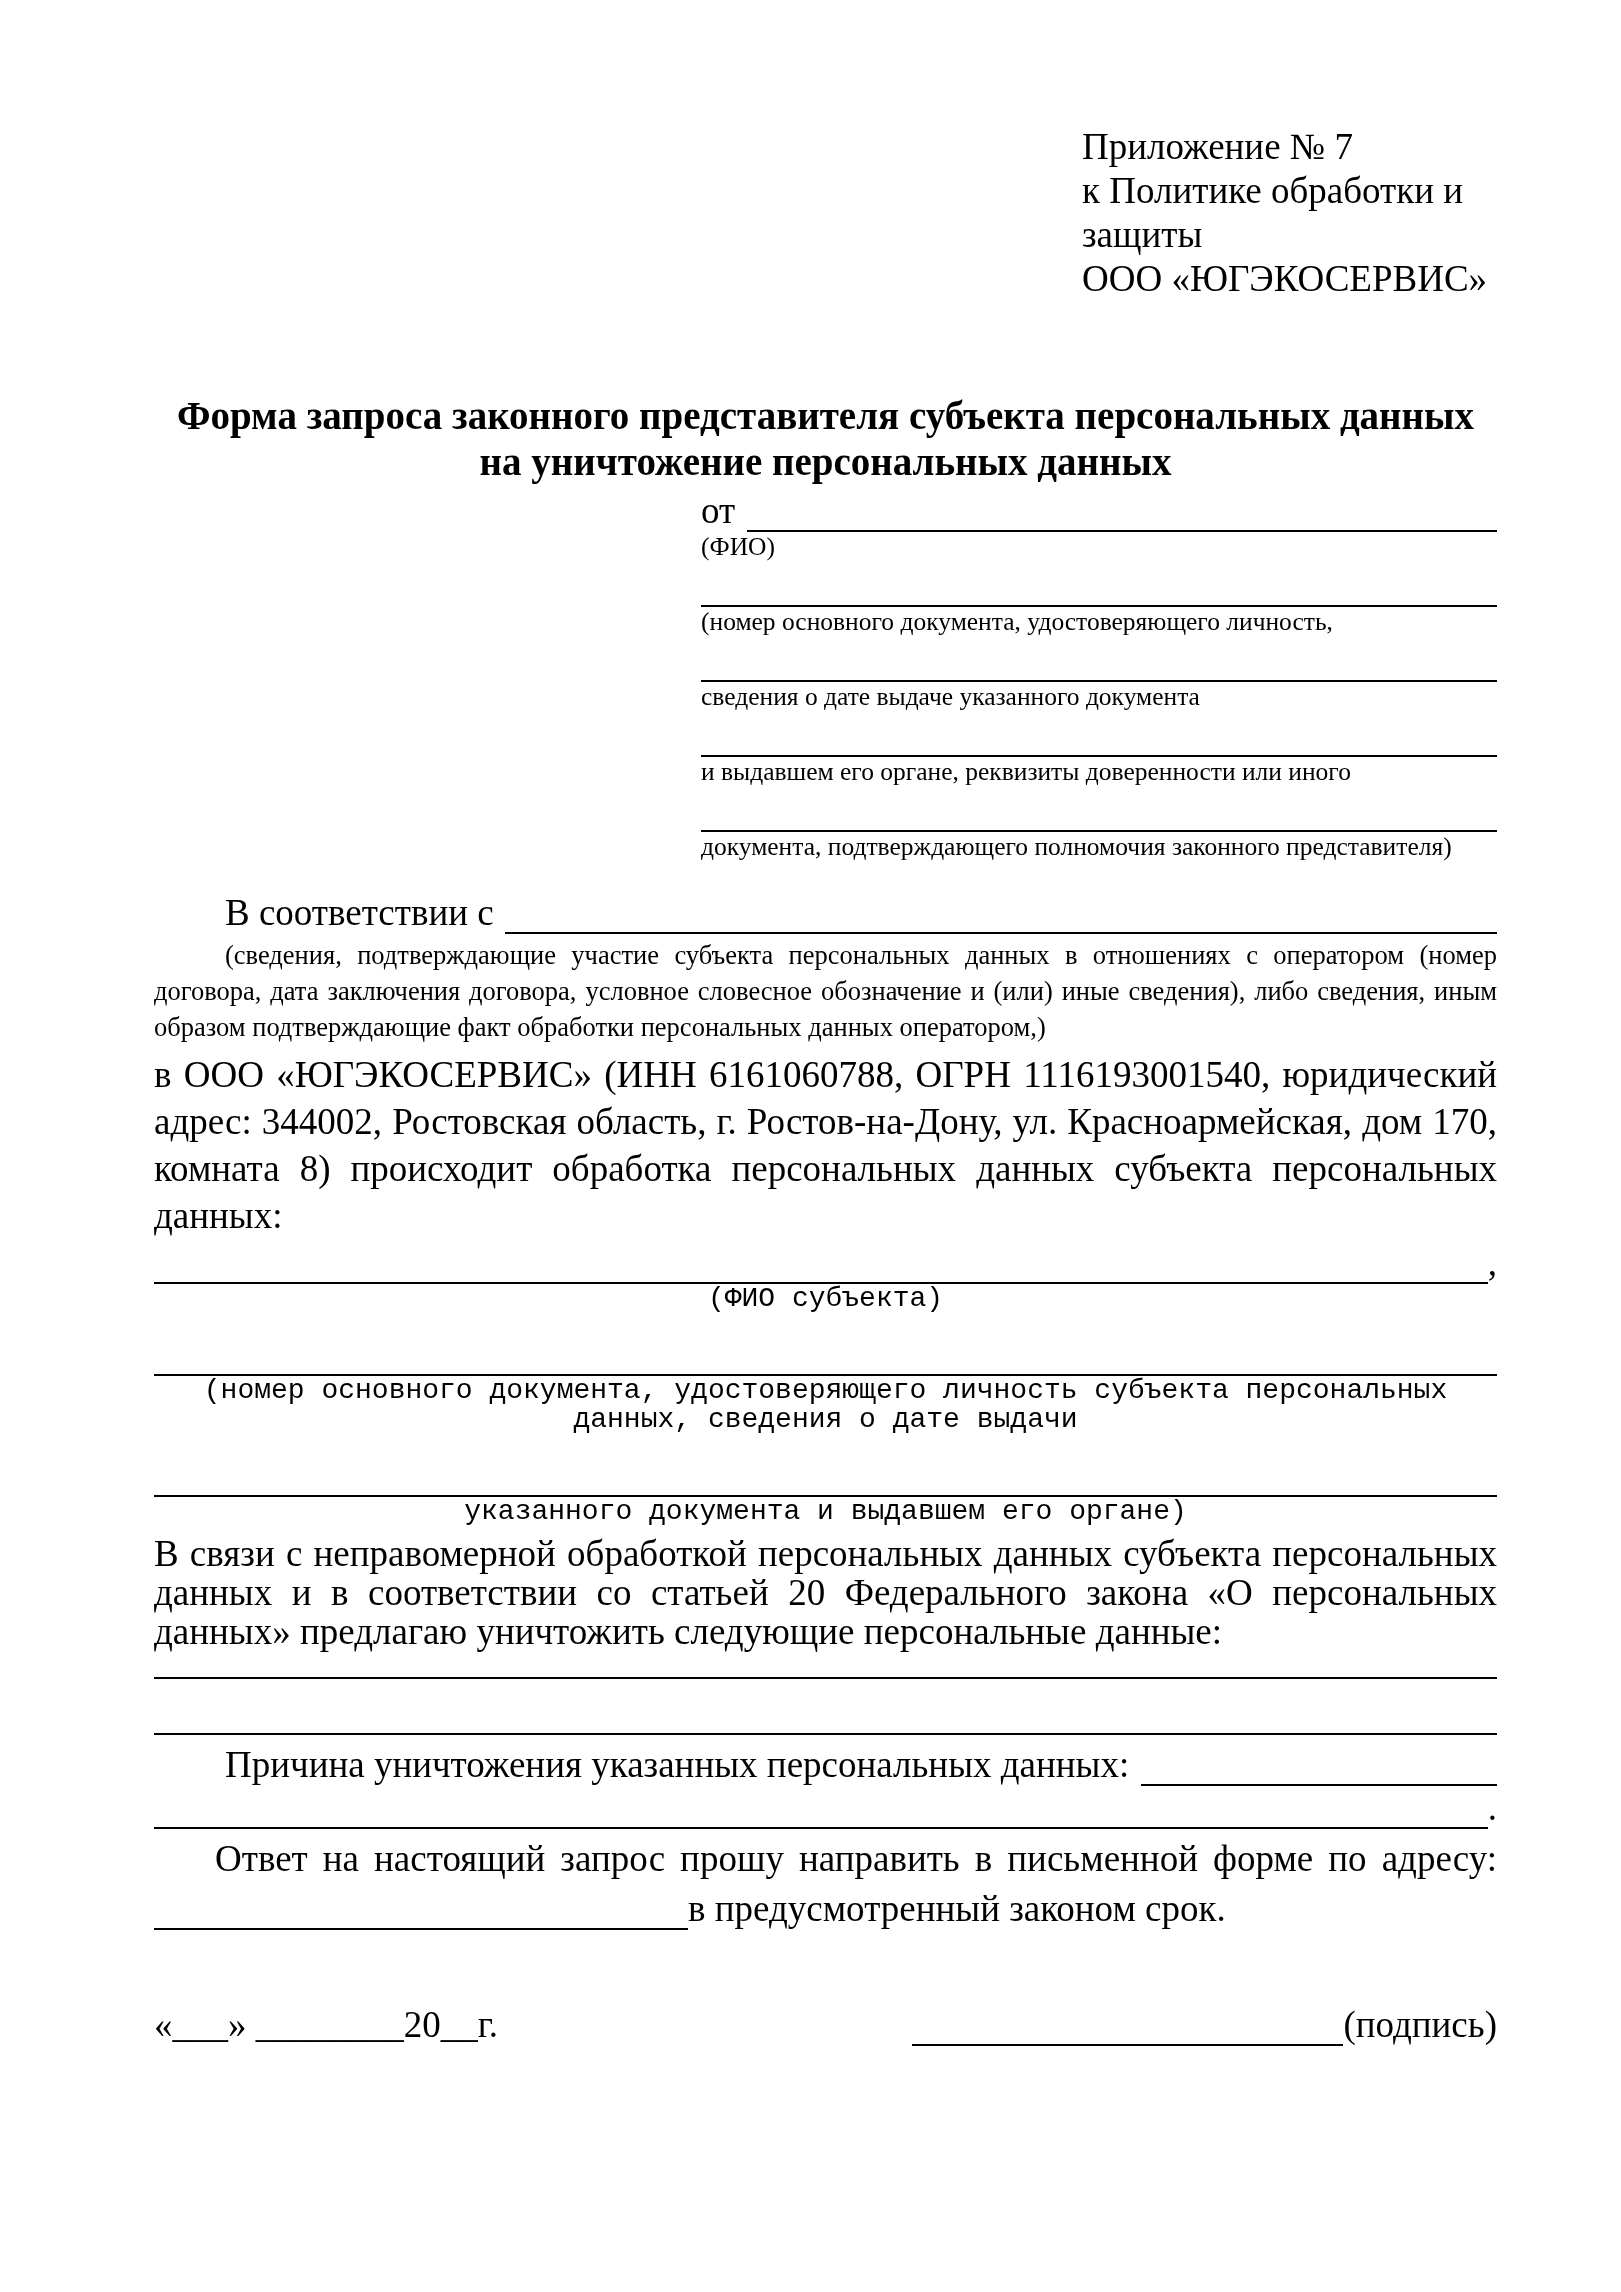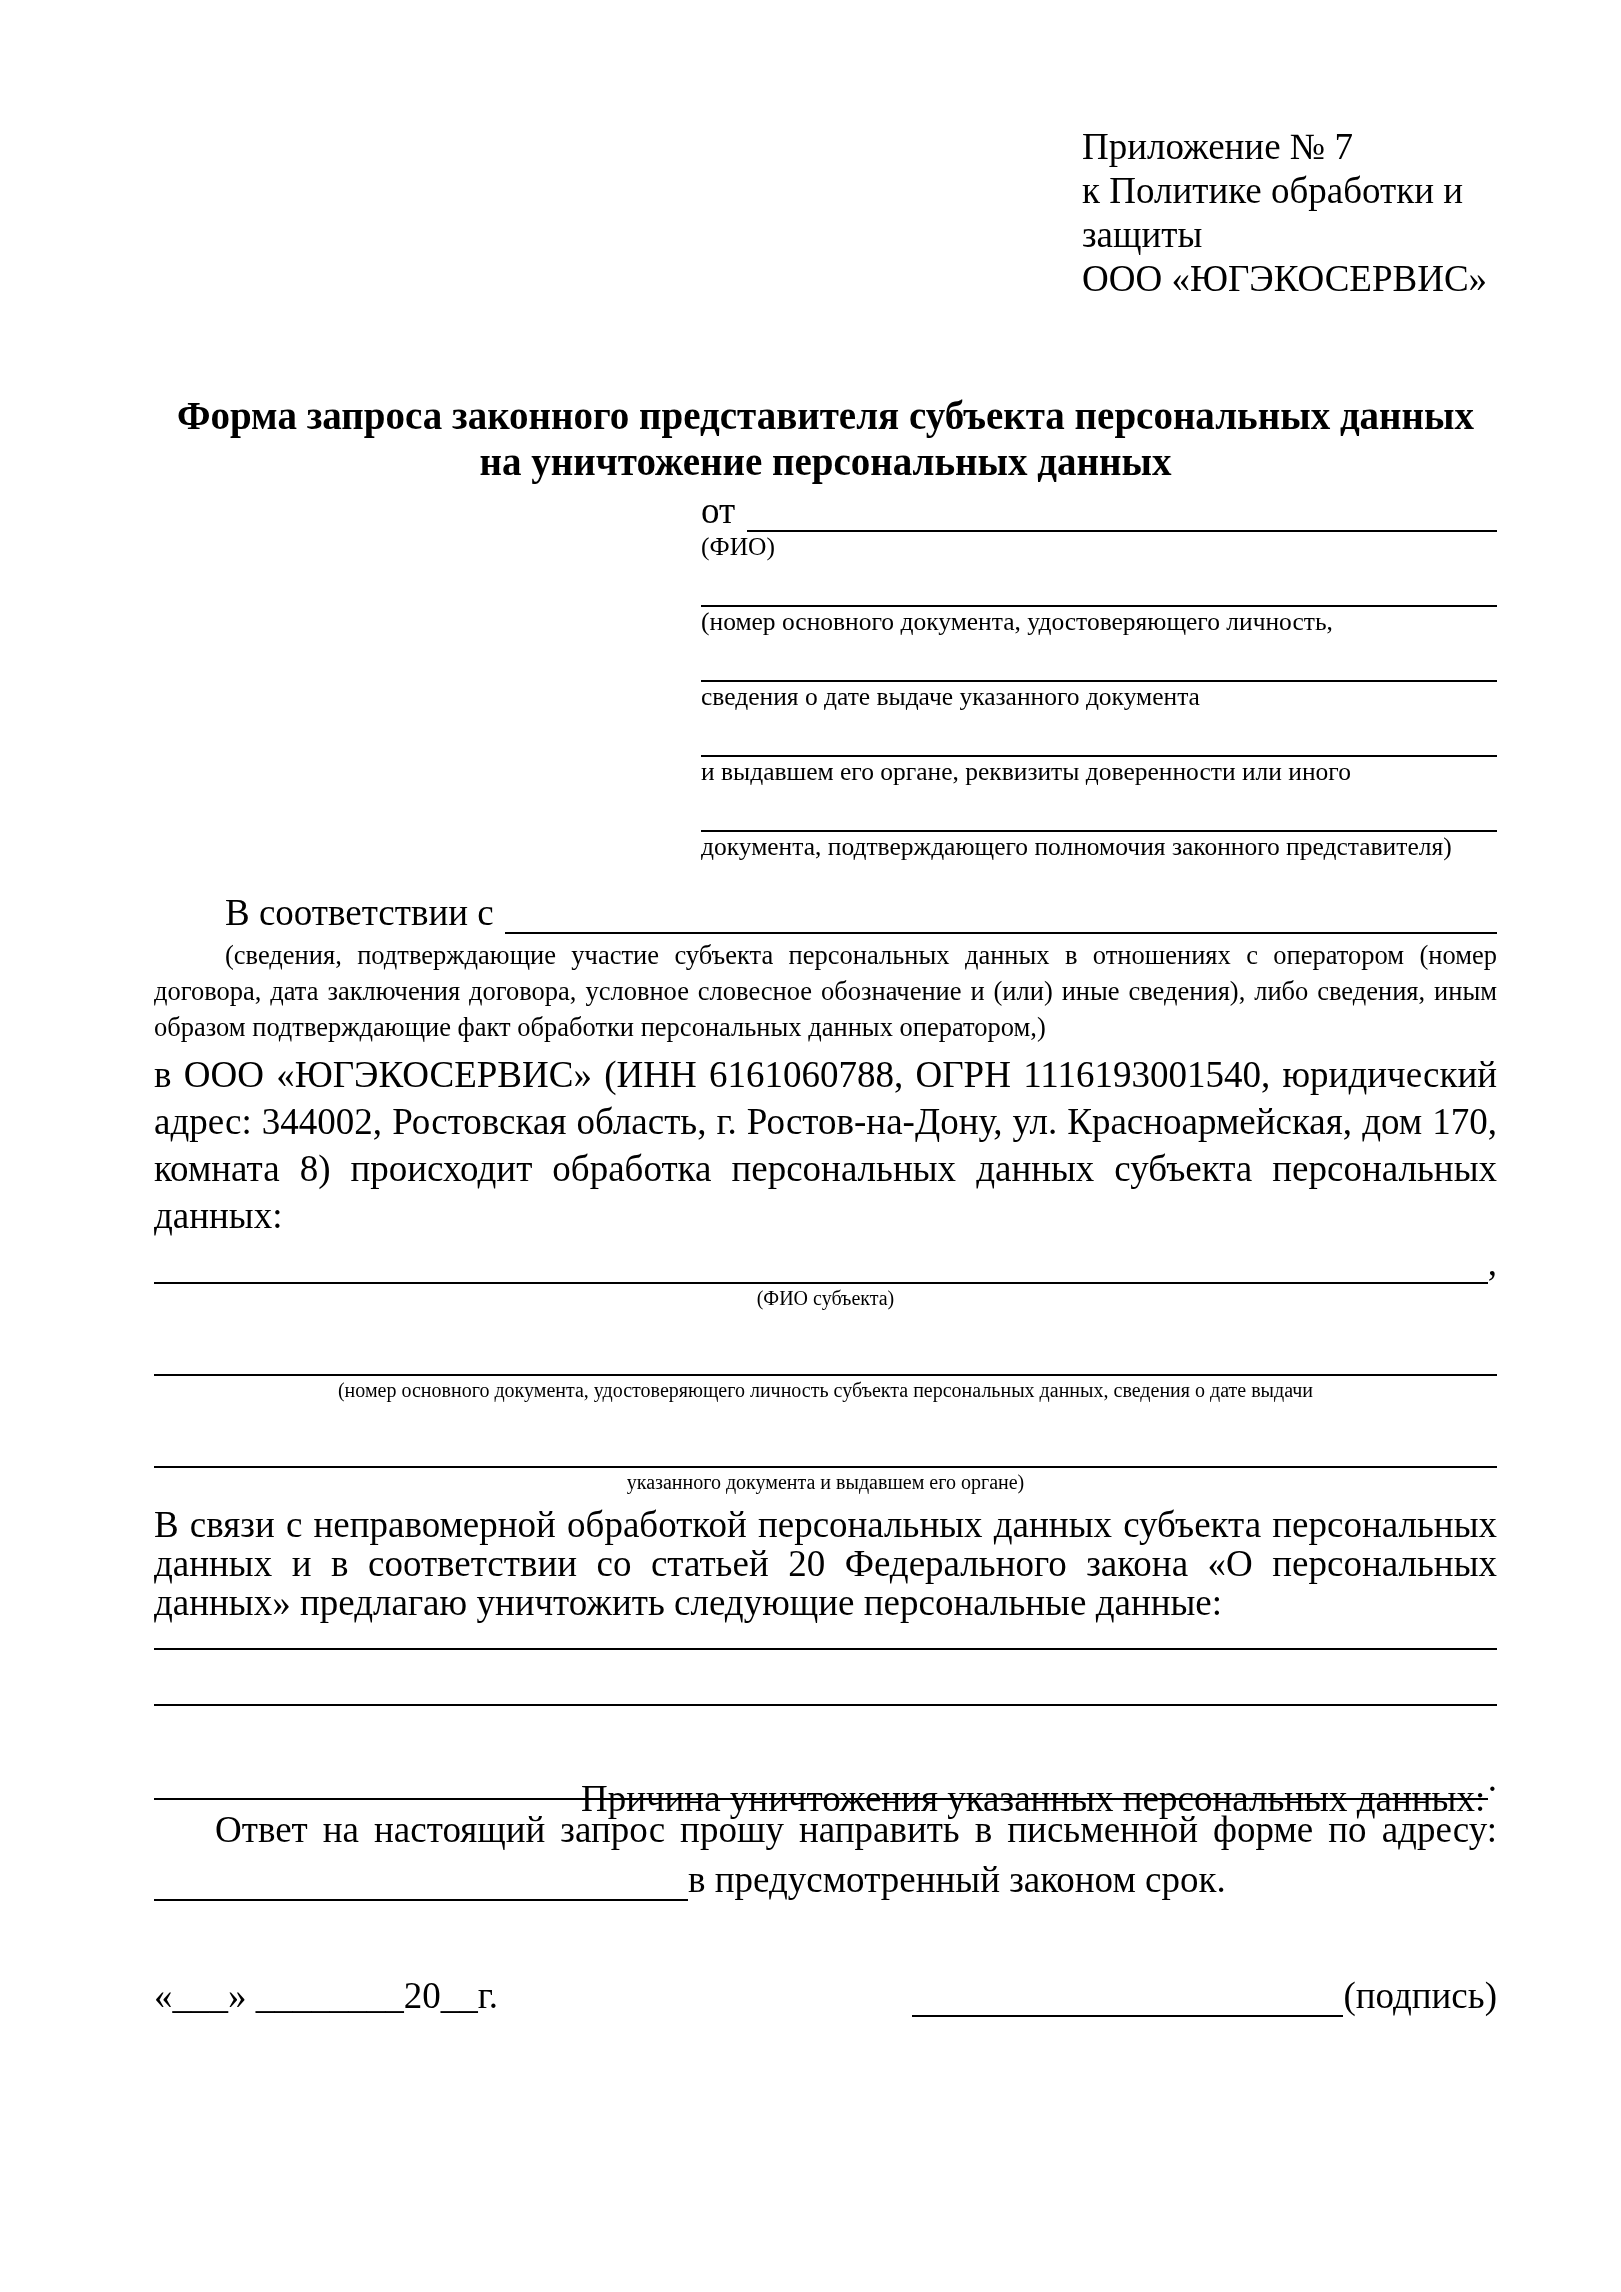--- a/index.html
+++ b/index.html
@@ -48,28 +48,28 @@
     font-size:26.5px; line-height:36px;
     text-align:justify; text-indent:71px;
     margin-top:3.9px;
   }
   .op-para {
     font-size:37px; line-height:47px;
     text-align:justify; margin-top:5.9px;
   }
   .body-ul-row { font-size:37px; height:45px; }
   .body-ul-row.gap { height:63px; }
-  .body-caption { font-size:20px; line-height:29px; text-align:center; }
+  .body-caption { font-size:28px; line-height:29px; text-align:center;font-family:Liberation Mono, monospace; }
   .request-para {
     font-size:37px; line-height:39px;
     text-align:justify; margin-top:7.8px;
   }
   .blank-line-1 { height:25.5px; border-bottom:2.9px solid #000; }
   .blank-line-2 { height:54px; border-bottom:2.9px solid #000; }
-  .reason-row { font-size:37px; height:51px;flex-direction:column; }
+  .reason-row { font-size:37px; height:51px; }
   .period-row { font-size:37px; height:43px; }
   .reply-line {
     font-size:37px; line-height:45px;
     text-align:justify; text-align-last:justify;
     text-indent:61px; margin-top:7.8px;
   }
   .reply-tail-row { font-size:37px; height:49px; }
   .reply-tail-row .ul { width:534px; }
 
   

